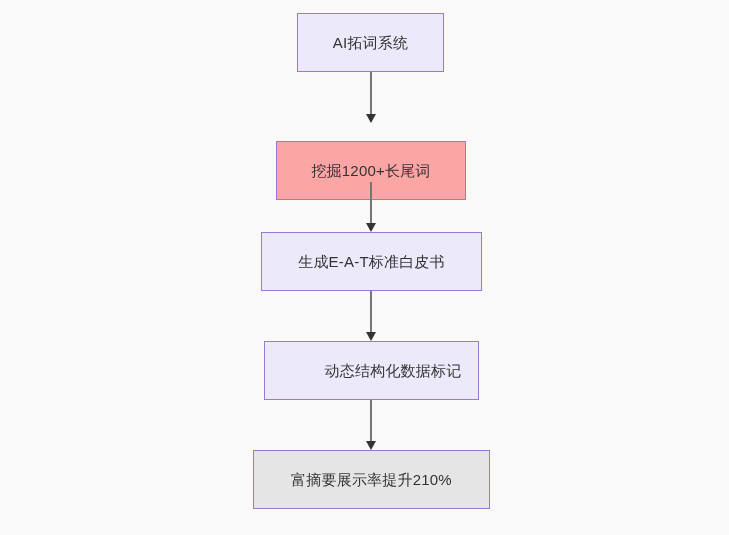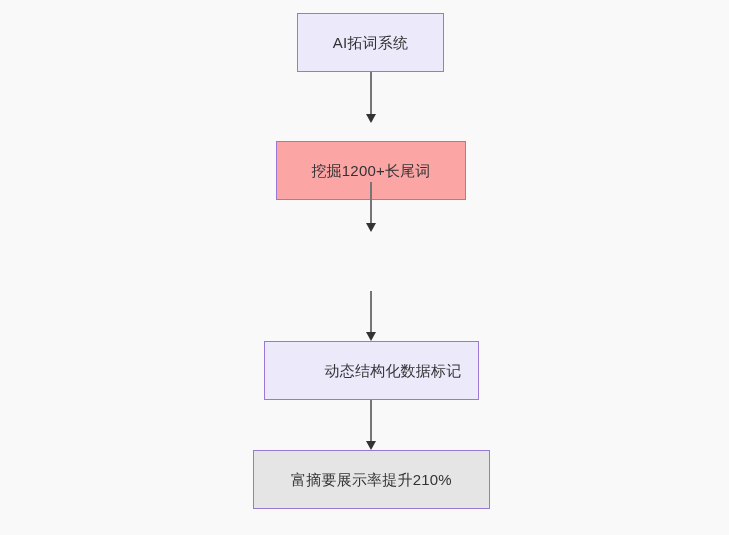--- a/index.html
+++ b/index.html
@@ -74,20 +74,23 @@
 
   <div class="node" style="left: 276px; top: 129px; width: 190px; height: 59px; background: #fca5a5; border-color: rgb(154, 121, 214); color: rgb(51, 51, 51); margin-top: 12px;">
     <span class="node-label">挖掘1200+长尾词</span>
   </div>
 
   <div class="edge" style="left: 370px; top: 182px;">
     <div class="edge-line" style="height: 42px; background: rgb(118, 118, 122);"></div>
     <div class="edge-arrow" style="top: 41px; border-top-color: rgb(51, 51, 51);"></div>
   </div>
 
+  <div class="node" style="left: 261px; top: 232px; width: 221px; height: 59px; background: rgb(236, 233, 251); border-color: rgb(154, 121, 214); color: rgb(51, 51, 51);">
+    <span class="node-label">生成E-A-T标准白皮书</span>
+  </div>
 
   <div class="edge" style="left: 370px; top: 291px;">
     <div class="edge-line" style="height: 42px; background: rgb(118, 118, 122);"></div>
     <div class="edge-arrow" style="top: 41px; border-top-color: rgb(51, 51, 51);"></div>
   </div>
 
   <div class="node" style="left: 264px; top: 341px; width: 215px; height: 59px; background: rgb(236, 233, 251); border-color: rgb(154, 121, 214); color: rgb(51, 51, 51); padding-left: 43px;">
     <span class="node-label">动态结构化数据标记</span>
   </div>
 

